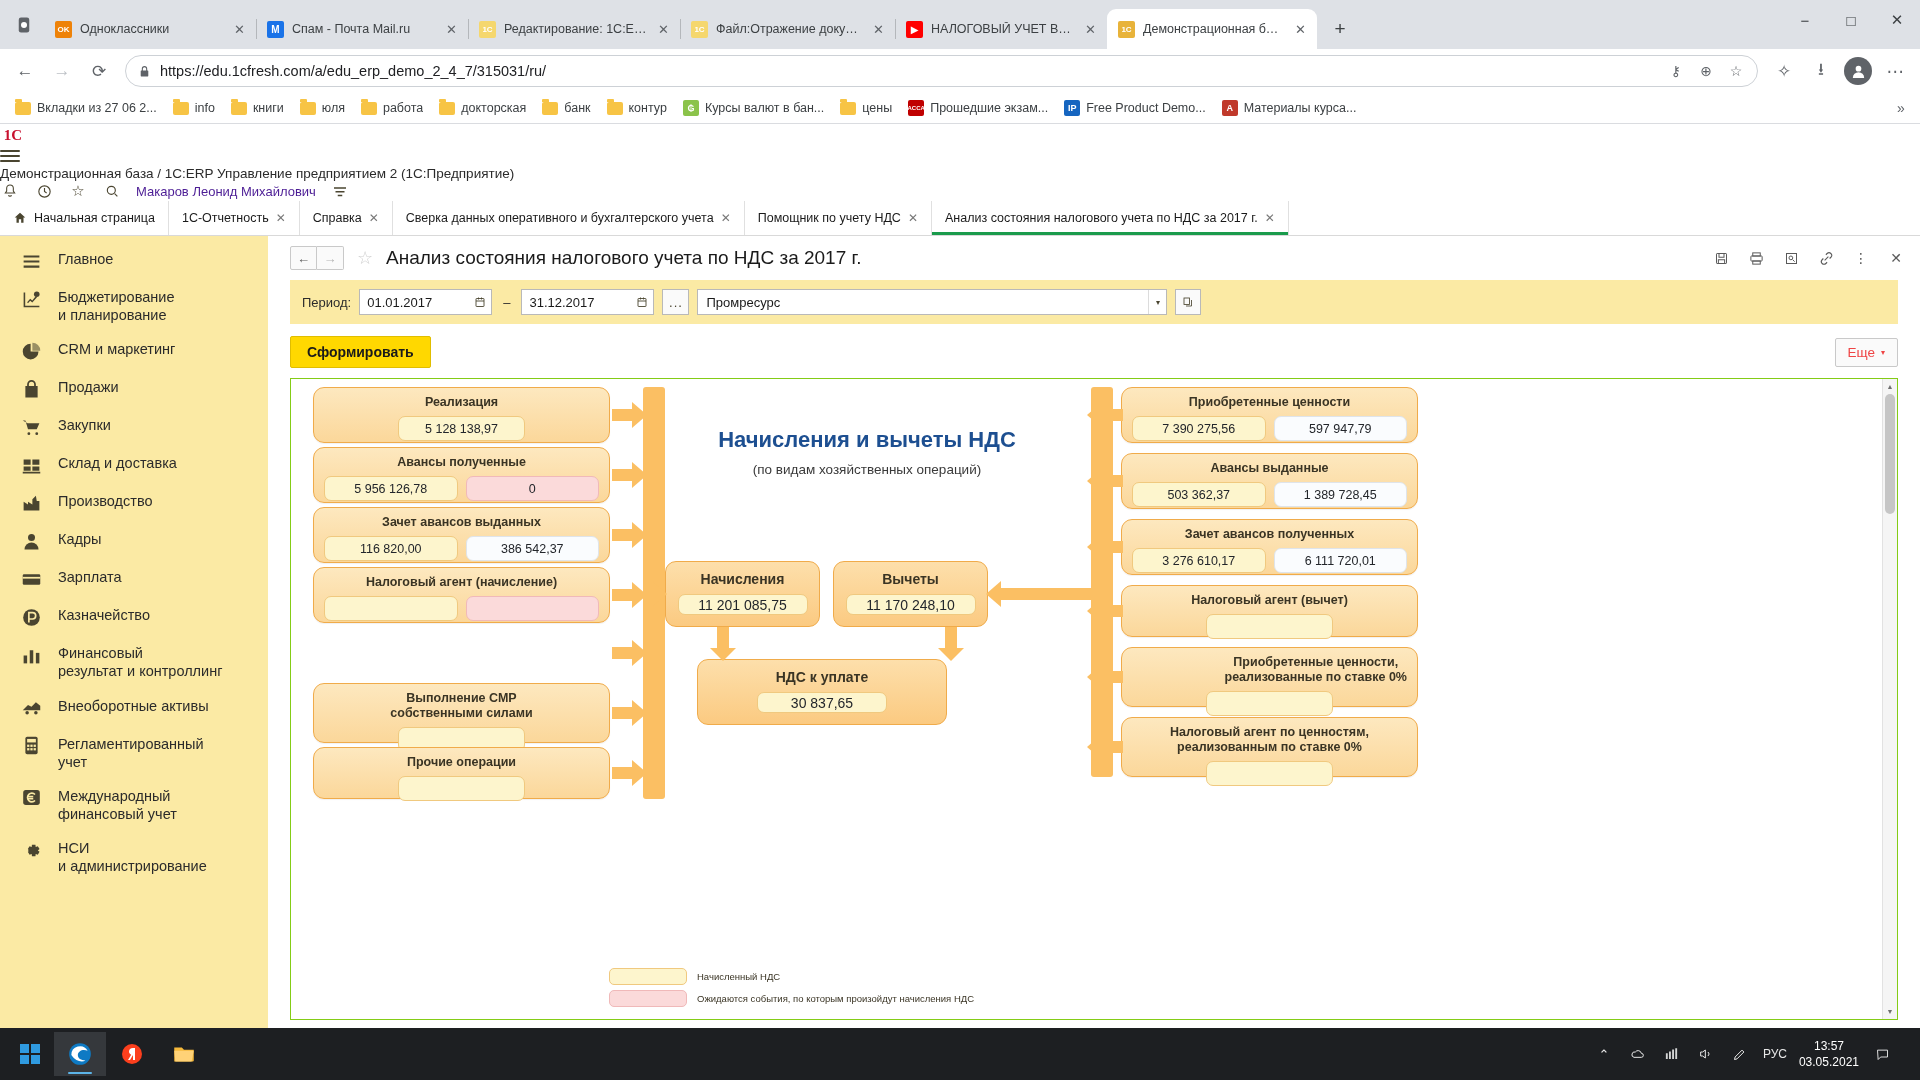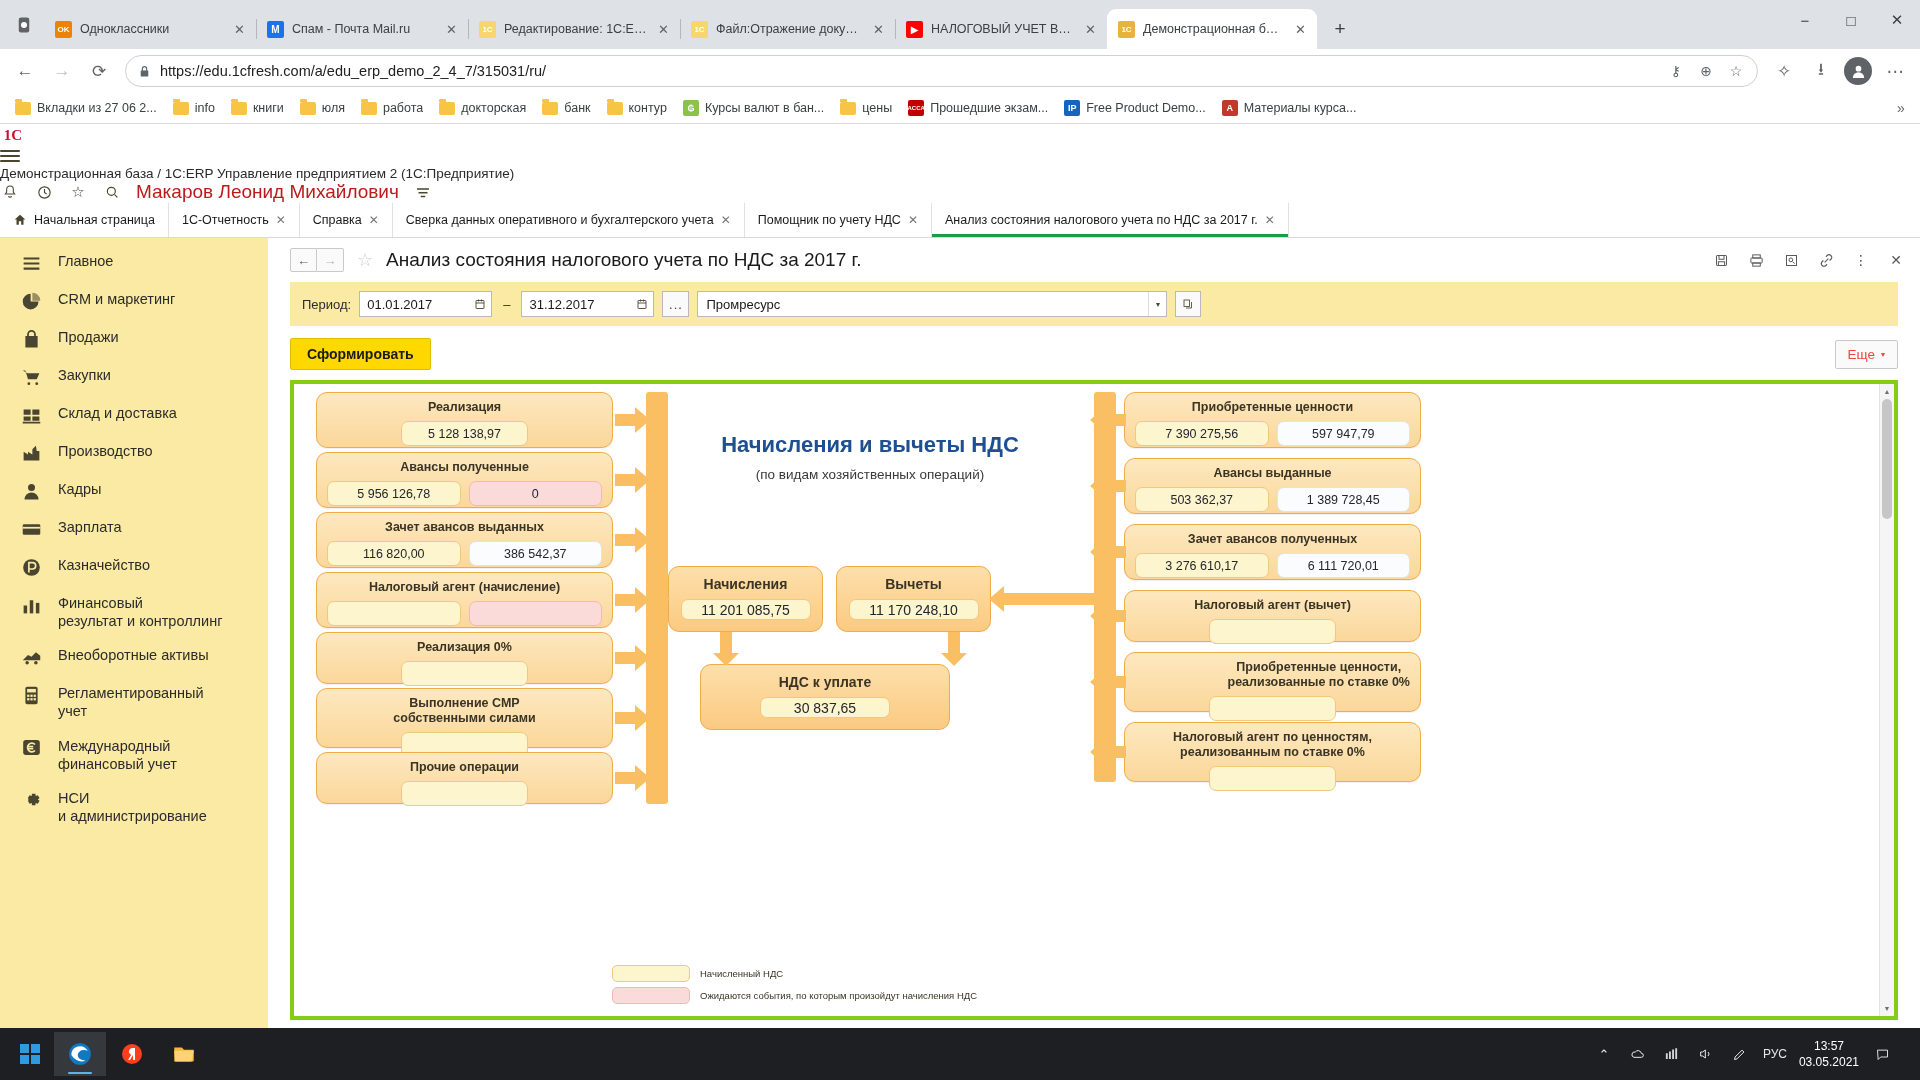--- a/index.html
+++ b/index.html
@@ -41,21 +41,21 @@
   .bmoverflow{margin-left:auto;width:22px;height:22px;display:flex;align-items:center;justify-content:center;color:#5f6368;font-size:14px;}
 
   
   .app{flex:1 1 auto;display:flex;flex-direction:column;background:#fff;min-height:0;}
   .logo1c{width:26px;height:22px;display:flex;align-items:center;justify-content:center;color:#c8102e;font-weight:bold;font-size:15px;font-family:"Liberation Serif",serif;}
   .burger{width:20px;height:20px;display:flex;flex-direction:column;justify-content:center;gap:3px;}
   .burger span{display:block;height:2px;background:#4a4530;border-radius:1px;}
   .dbtitle{font-size:13.5px;color:#2b2b2b;}
   .hdricons{margin-left:auto;display:flex;align-items:center;gap:14px;}
   .hicon{width:20px;height:20px;display:flex;align-items:center;justify-content:center;color:#4a4530;font-size:15px;}
-  .username{font-size:19px;color:#b91c1c;}
+  .username{font-size:13px;color:#4c1d95;}
 
   .apptabs{height:35px;background:#fff;display:flex;align-items:stretch;border-bottom:1px solid #d9d9d9;flex:0 0 35px;}
   .atab{display:flex;align-items:center;gap:7px;padding:0 13px;font-size:12.5px;color:#1a1a1a;white-space:nowrap;border-right:1px solid #e0e0e0;position:relative;}
   .atab .aclose{color:#777;font-size:12px;}
   .atab.selected:after{content:"";position:absolute;left:0;right:0;bottom:0;height:3px;background:#1a9b4c;}
   .homeicon{width:14px;height:14px;display:flex;align-items:center;justify-content:center;color:#4a4530;}
 
   .body{flex:1 1 auto;display:flex;min-height:0;}
   .sidebar{width:268px;flex:0 0 268px;background:#fbeaa4;padding-top:6px;overflow:hidden;}
   .sitem{display:flex;align-items:flex-start;gap:14px;padding:8px 12px 8px 18px;font-size:14.5px;color:#2b2b2b;line-height:1.25;}
@@ -85,21 +85,21 @@
   .orgbox .oval{flex:1 1 auto;padding-left:8px;}
   .orgbox .caret{width:18px;height:24px;display:flex;align-items:center;justify-content:center;font-size:8px;color:#4a4530;border-left:1px solid #dcdcdc;}
   .copybtn{width:26px;height:26px;border:1px solid #b9b9b9;background:#fafafa;display:flex;align-items:center;justify-content:center;color:#4a4530;font-size:12px;}
 
   .actionbar{margin:0 22px;padding:12px 0 10px;display:flex;align-items:center;flex:0 0 auto;}
   .formbtn{background:#ffd800;border:1px solid #e0bd00;border-radius:2px;padding:7px 16px;font-size:14px;font-weight:bold;color:#1a1a1a;}
   .morebtn{margin-left:auto;border:1px solid #c9c9c9;background:#fafafa;border-radius:2px;padding:6px 12px;font-size:13.5px;color:#ef4444;display:flex;align-items:center;gap:6px;}
   .morebtn .mcaret{font-size:8px;}
 
   
-  .reportwrap{flex:1 1 auto;margin:0 22px 8px;border:4px solid #84cc16;position:relative;overflow:hidden;min-height:0;background:#fff;}
+  .reportwrap{flex:1 1 auto;margin:0 22px 8px;border:1px solid #84cc16;position:relative;overflow:hidden;min-height:0;background:#fff;}
   .diagram{position:absolute;inset:0;}
   .scrollbar{position:absolute;right:0;top:0;bottom:0;width:15px;background:#f5f5f5;border-left:1px solid #e2e2e2;}
   .sbarrow{height:15px;display:flex;align-items:center;justify-content:center;font-size:7px;color:#6f6f6f;background:#f5f5f5;}
   .sbarrow.bot{position:absolute;bottom:0;left:0;right:0;}
   .sbthumb{position:absolute;top:15px;left:2px;right:2px;height:120px;background:#c6c6c6;border-radius:5px;}
 
   .node{position:absolute;border-radius:11px;background:linear-gradient(180deg,#fde8bf 0%,#fbd79a 100%);
         border:1px solid #f0ab4a;box-shadow:0 1px 1px rgba(0,0,0,.06);display:flex;flex-direction:column;
         align-items:center;justify-content:flex-start;padding:7px 10px 9px;}
   .node .ntitle{font-size:12.5px;font-weight:bold;color:#3a3424;text-align:center;line-height:1.2;}
@@ -366,20 +366,31 @@
             <span class="sicon">
               <svg viewBox="0 0 24 24">
                 <path d="M3 5h18v2.4H3zM3 10.8h18v2.4H3zM3 16.6h18V19H3z"></path>
               </svg>
             </span>
             <span class="slabel">Главное</span>
           </div>
           <div class="sitem">
             <span class="sicon">
               <svg viewBox="0 0 24 24">
+                <path d="M3 4h1.8v15H21v1.8H3z"></path>
+                <path d="M7 15l3.5-4 2.4 2L17 8l1.3 1.3-5.4 6-2.4-2L8 16.4z"></path>
+                <circle cx="18" cy="6" r="3.2"></circle>
+              </svg>
+            </span>
+            <span class="slabel">Бюджетирование
+и планирование</span>
+          </div>
+          <div class="sitem">
+            <span class="sicon">
+              <svg viewBox="0 0 24 24">
                 <path d="M11 3v9h9a9 9 0 11-9-9z"></path>
                 <path d="M13 2a9 9 0 019 9h-9z" opacity=".55"></path>
               </svg>
             </span>
             <span class="slabel">CRM и маркетинг</span>
           </div>
           <div class="sitem">
             <span class="sicon">
               <svg viewBox="0 0 24 24">
                 <path d="M7 8V6a5 5 0 0110 0v2h2v13H5V8zm2 0h6V6a3 3 0 00-6 0z"></path>
@@ -620,26 +631,20 @@
               <div class="node" style="left: 22px; top: 188px; width: 297px; height: 56px;">
                 <div class="ntitle" style="white-space: pre-line;">Налоговый агент (начисление)</div>
                 <div class="nvals">
                   <div class="vbox "></div>
                   <div class="vbox pink"></div>
                 </div>
               </div>
               <div class="arrow" style="left: 321px; top: 203px; width: 35px;">
                 <div class="shaft" style="left:0;right:15px"></div>
                 <div class="headR"></div>
-              </div>
-              <div class="node" style="left: 22px; top: 248px; width: 297px; height: 52px;">
-                <div class="ntitle" style="white-space: pre-line;">Реализация 0%</div>
-                <div class="nvals">
-                  <div class="vbox  half"></div>
-                </div>
               </div>
               <div class="arrow" style="left: 321px; top: 261px; width: 35px;">
                 <div class="shaft" style="left:0;right:15px"></div>
                 <div class="headR"></div>
               </div>
               <div class="node" style="left: 22px; top: 304px; width: 297px; height: 60px;">
                 <div class="ntitle" style="white-space: pre-line;">Выполнение СМР
 собственными силами</div>
                 <div class="nvals">
                   <div class="vbox  half"></div>

